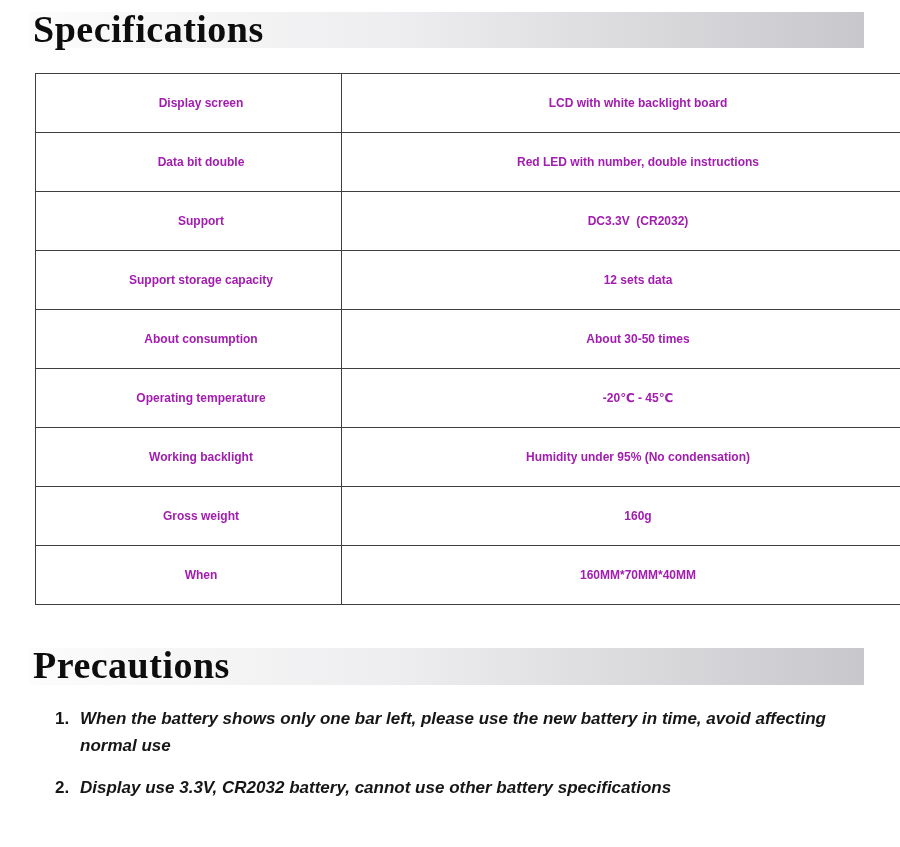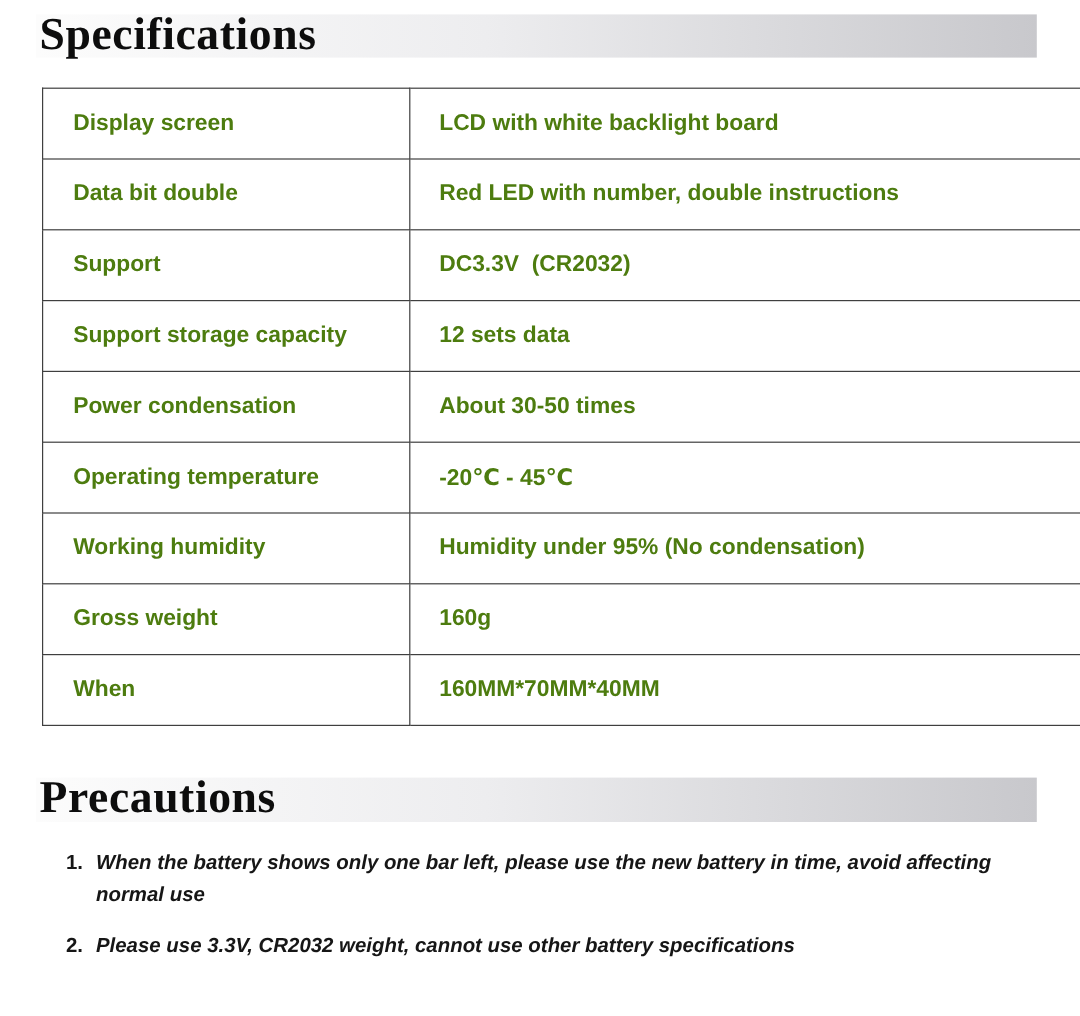--- a/index.html
+++ b/index.html
@@ -50,23 +50,24 @@
     top: 73px;
     width: 824px;
     border-collapse: collapse;
     table-layout: fixed;
   }
   .spec-table td {
     border: 1px solid #3f3f3f;
     height: 58px;
     vertical-align: middle;
     font-weight: bold;
-    font-size: 19px;
-    color: #4d7c0f;
+    font-size: 12px;
+    color: #a21caf;
     padding: 0;
+    text-align: center;
   }
   .spec-table td.label-cell {
     width: 280px;
     padding-left: 25px;
   }
   .spec-table td.value-cell {
     width: 544px;
     padding-left: 24px;
     white-space: pre-wrap;
   }
@@ -117,29 +118,29 @@
       </tr>
       <tr>
         <td class="label-cell">Support</td>
         <td class="value-cell">DC3.3V  (CR2032)</td>
       </tr>
       <tr>
         <td class="label-cell">Support storage capacity</td>
         <td class="value-cell">12 sets data</td>
       </tr>
       <tr>
-        <td class="label-cell">Power condensation</td>
+        <td class="label-cell">About consumption</td>
         <td class="value-cell">About 30-50 times</td>
       </tr>
       <tr>
         <td class="label-cell">Operating temperature</td>
         <td class="value-cell">-20℃ - 45℃</td>
       </tr>
       <tr>
-        <td class="label-cell">Working humidity</td>
+        <td class="label-cell">Working backlight</td>
         <td class="value-cell">Humidity under 95% (No condensation)</td>
       </tr>
       <tr>
         <td class="label-cell">Gross weight</td>
         <td class="value-cell">160g</td>
       </tr>
       <tr>
         <td class="label-cell">When</td>
         <td class="value-cell">160MM*70MM*40MM</td>
       </tr>
@@ -149,17 +150,17 @@
   <div class="section-bar bar-precautions"></div>
   <h1 class="section-title title-precautions">Precautions</h1>
 
   <div class="precaution-list">
     <div class="precaution-item">
       <span class="precaution-number">1.</span>
       <span class="precaution-text">When the battery shows only one bar left, please use the new battery in time, avoid affecting normal use</span>
     </div>
     <div class="precaution-item">
       <span class="precaution-number">2.</span>
-      <span class="precaution-text">Please use 3.3V, CR2032 weight, cannot use other battery specifications</span>
+      <span class="precaution-text">Display use 3.3V, CR2032 battery, cannot use other battery specifications</span>
     </div>
   </div>
 
 </div>
 
 </body></html>

